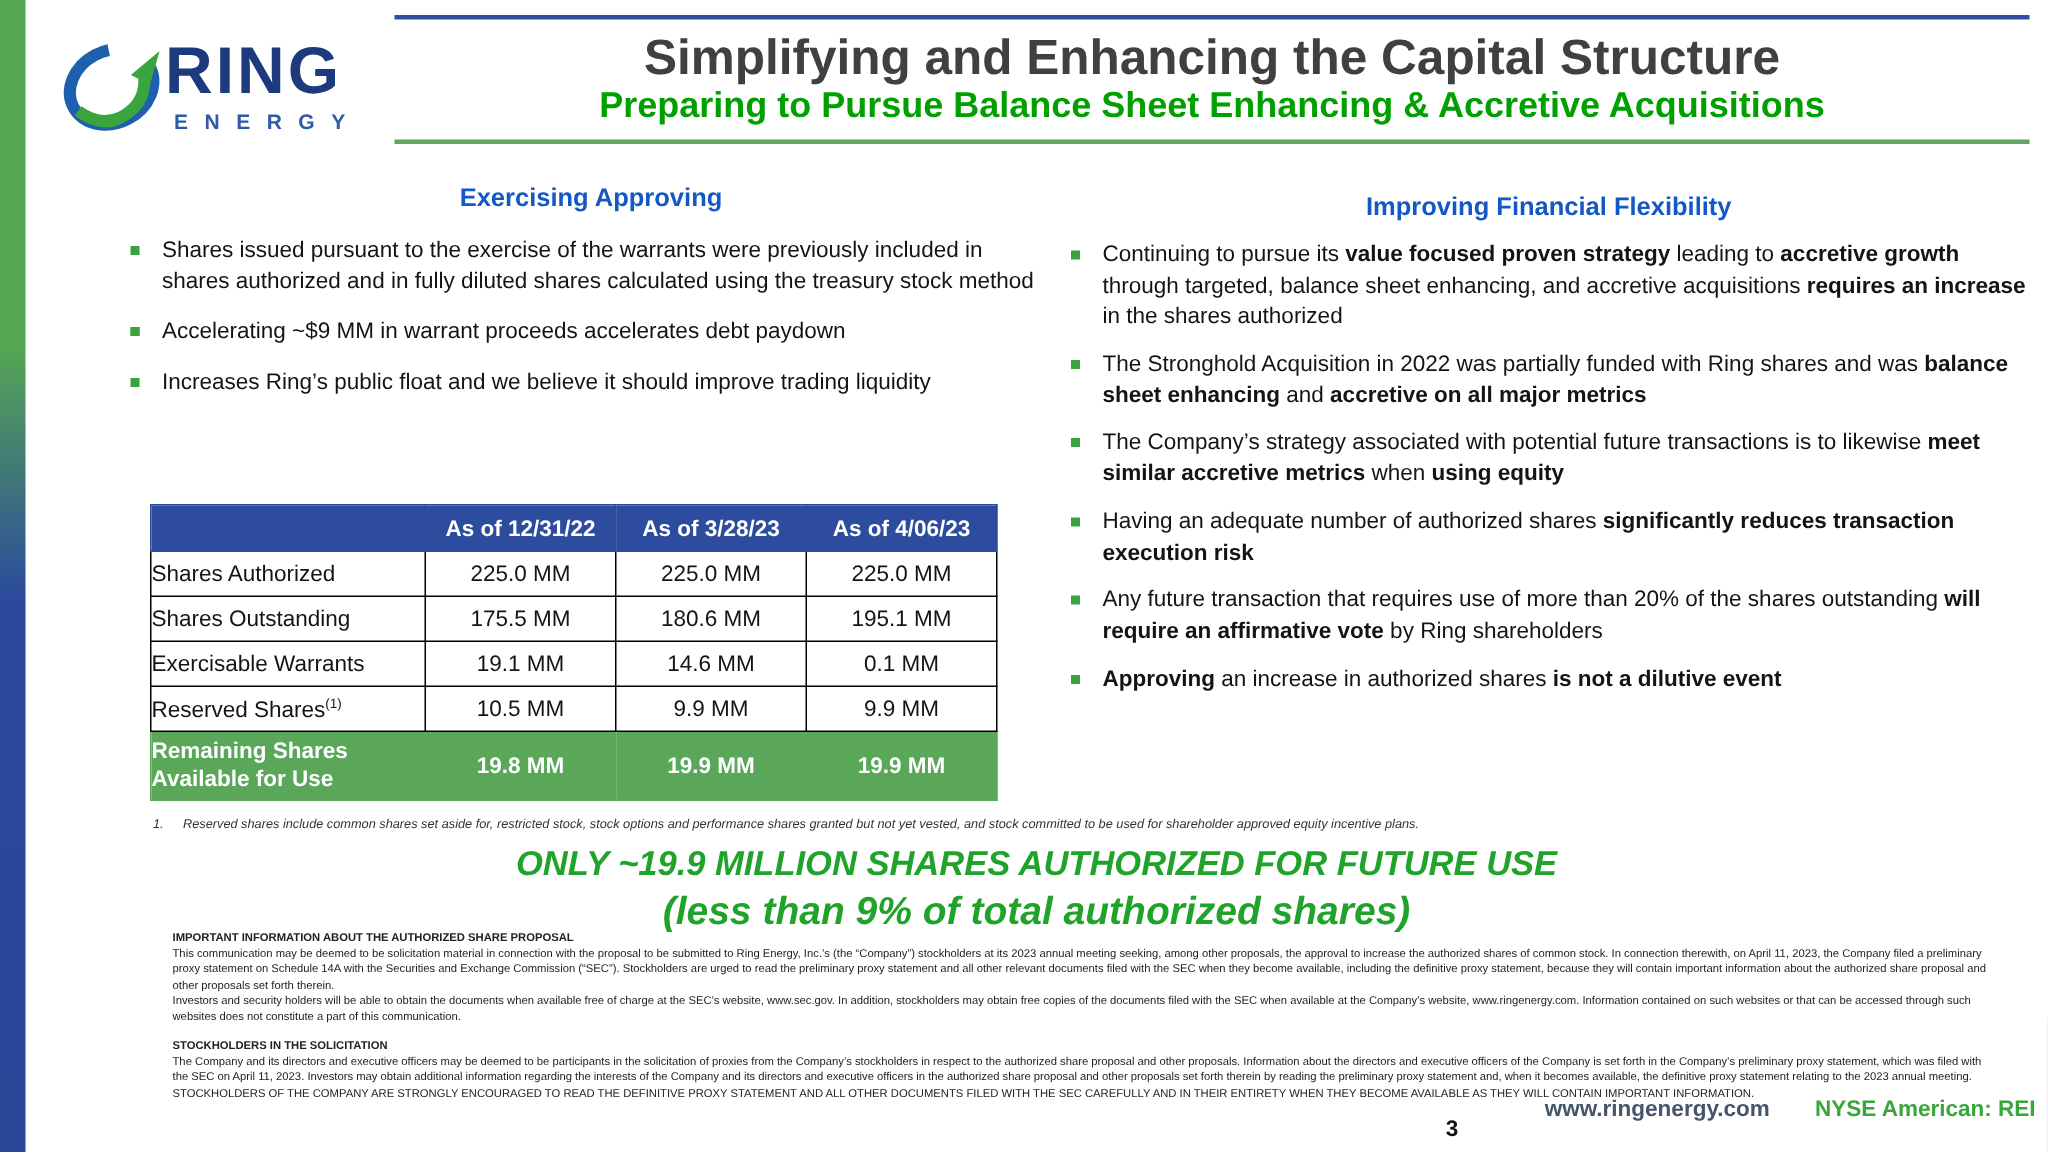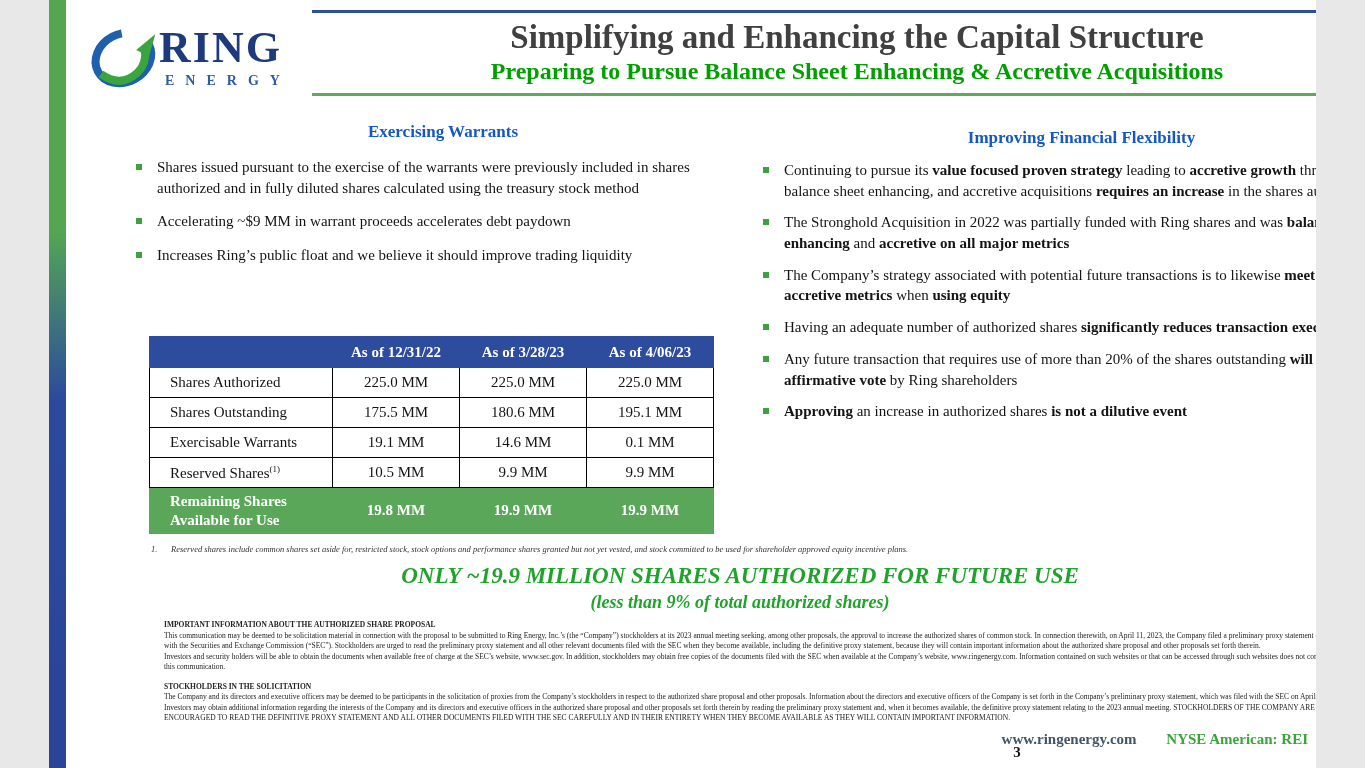--- a/index.html
+++ b/index.html
@@ -1,20 +1,20 @@
 <!DOCTYPE html>
 <html><head>
 <meta charset="utf-8">
 <style>
   * { margin:0; padding:0; box-sizing:border-box; }
   html,body { background:#e8e8e8; }
   body { font-family:"Liberation Sans", sans-serif; }
   .slide{
-    position:relative; width:1267px; height:768px; background:#ffffff;
-    overflow:hidden; margin:0 auto;font-family:Liberation Serif, serif;
+    position:relative; width:1365px; height:768px; background:#ffffff;
+    overflow:hidden; margin:0 auto;
   }
   
   .side-bar{
     position:absolute; left:0; top:0; width:17px; height:768px;
     background:linear-gradient(to bottom,#55a653 0%,#55a653 30%,#2c4a9d 52%,#2a4496 100%);
   }
   
   .logo{ position:absolute; left:36px; top:22px; display:flex; align-items:flex-start; }
   .logo svg{ width:80px; height:72px; }
   .logo-text{ margin-left:-6px; margin-top:4px; }
@@ -36,32 +36,32 @@
   ul.bullets li{ position:relative; padding-left:23px; font-size:15px; line-height:1.38; color:#141414; margin-bottom:13px; }
   .col-right ul.bullets li{ margin-bottom:11px; }
   ul.bullets .sq{ position:absolute; left:2px; top:7px; width:6px; height:6px; background:#3aa33f; }
   .b{ font-weight:bold; }
   
   .tbl-wrap{ position:absolute; left:100px; top:336px; }
   table{ border-collapse:collapse; }
   table th, table td{ border:1px solid #000000; font-size:15px; padding:3px 6px; }
   thead th{ background:#2e4c9e; color:#ffffff; font-weight:bold; text-align:center; height:31px; border-color:#2e4c9e; }
   tbody td{ text-align:center; color:#141414; height:30px; }
-  tbody th.rowlab{ text-align:left; font-weight:normal; color:#141414; padding-left:20px; }
+  tbody th.rowlab{ text-align:left; font-weight:normal; color:#141414; padding-left:0; }
   col.c-label{ width:183px; } col.c-val{ width:127px; }
   tr.hl th, tr.hl td{ background:#5aa75a; color:#ffffff; font-weight:bold; border-color:#5aa75a; height:46px; }
   tr.hl th.rowlab{ font-weight:bold; line-height:1.25; }
   sup{ font-size:9px; }
   
   .footnote{ position:absolute; left:100px; top:544px; width:1180px; font-size:8.5px; font-style:italic; color:#333; display:flex; }
   .footnote .fn-num{ width:22px; flex:none; padding-left:2px; }
   
   .statement{ position:absolute; left:17px; top:561px; width:1348px; text-align:center; color:#1fa32a; font-style:italic; font-weight:bold; }
   .statement-l1{ font-size:23px; line-height:1.3; }
-  .statement-l2{ font-size:18px; line-height:1.25; }
+  .statement-l2{ font-size:26px; line-height:1.25; }
   
   .disclaimer{ position:absolute; left:115px; top:620px; width:1210px; font-size:7.5px; line-height:1.4; color:#222; }
   .disclaimer h4{ font-size:7.5px; font-weight:bold; }
   .disclaimer .sec{ margin-bottom:9px; }
   
   .footer-links{ position:absolute; right:8px; top:731px; font-size:15px; font-weight:bold; white-space:nowrap; }
   .footer-links .site{ color:#44546a; cursor:pointer; }
   .footer-links .exchange{ color:#3aa53a; margin-left:26px; }
   .page-num{ position:absolute; left:956px; top:744px; width:24px; text-align:center; font-size:15px; font-weight:bold; color:#111; }
 </style>
@@ -85,21 +85,21 @@
   </div>
 
   <div class="title-block">
     <div class="rule rule-blue"></div>
     <h1>Simplifying and Enhancing the Capital Structure</h1>
     <h2>Preparing to Pursue Balance Sheet Enhancing &amp; Accretive Acquisitions</h2>
     <div class="rule rule-green"></div>
   </div>
 
   <section class="col col-left">
-    <h3>Exercising Warrants</h3>
+    <h3>Exercising Approving</h3>
     <ul class="bullets">
         <li><span class="sq"></span><span>Shares issued pursuant to the exercise of the warrants were previously included in shares authorized and in fully diluted shares calculated using the treasury stock method</span></li>
         <li><span class="sq"></span></li>
         <li><span class="sq"></span><span>Accelerating ~$9 MM in warrant proceeds accelerates debt paydown</span></li>
         <li><span class="sq"></span><span>Increases Ring’s public float and we believe it should improve trading liquidity</span></li>
       </ul>
   </section>
 
   <div class="tbl-wrap">
     <table>

